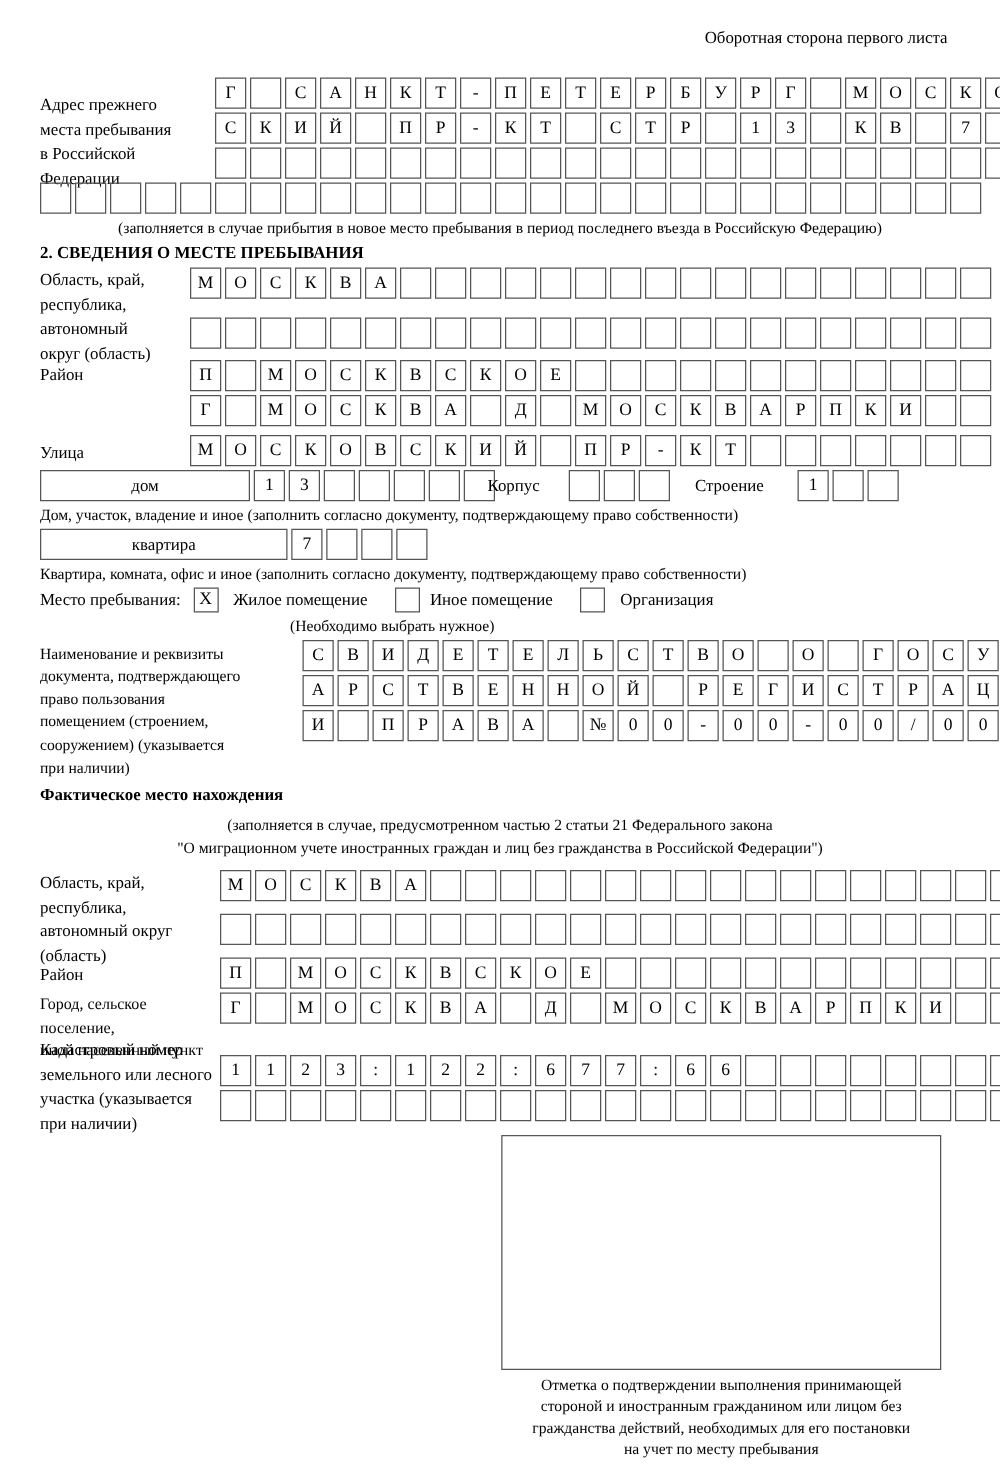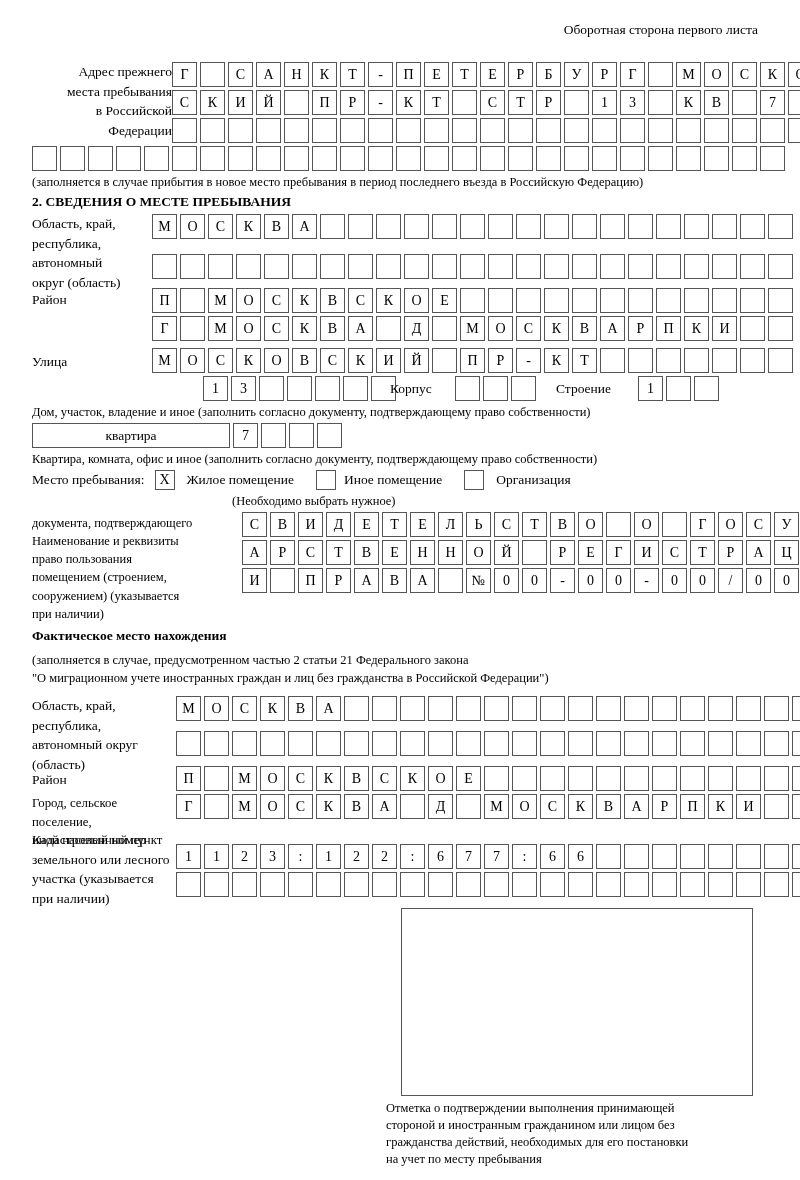--- a/index.html
+++ b/index.html
@@ -55,30 +55,30 @@
     line-height:18px;
     font-size:14px;
     vertical-align:middle;
   }
 
   .bigbox {
     border:1px solid #555;
     box-sizing:border-box;
   }
 
-  .note { font-size:12.5px; line-height:1.35; text-align:left; }
+  .note { font-size:12.5px; line-height:1.35; text-align:center; }
 </style>
 </head>
 <body>
 
 <div class="page">
 
   <div class="hdr-right">Оборотная сторона первого листа</div>
 
-  <div class="blk" style="left:32px; top:62px; width:140px;text-align:right;">
+  <div class="blk" style="left:32px; top:74px; width:140px;">
     <div class="lbl">Адрес прежнего</div>
     <div class="lbl">места пребывания</div>
     <div class="lbl">в Российской</div>
     <div class="lbl">Федерации</div>
   </div>
 
   <div class="blk cells" style="left:172px; top:62px;">
     <div class="cell">Г</div>
     <div class="cell"></div>
     <div class="cell">С</div>
@@ -325,20 +325,21 @@
     <div class="cell">Т</div>
     <div class="cell"></div>
     <div class="cell"></div>
     <div class="cell"></div>
     <div class="cell"></div>
     <div class="cell"></div>
     <div class="cell"></div>
     <div class="cell"></div>
   </div>
 
+  <div class="blk boxlabel" style="left:32px; top:376px; width:168px;">дом</div>
   <div class="blk cells" style="left:203px; top:376px;">
     <div class="cell">1</div>
     <div class="cell">3</div>
     <div class="cell"></div>
     <div class="cell"></div>
     <div class="cell"></div>
     <div class="cell"></div>
     <div class="cell"></div>
   </div>
   <div class="blk lbl" style="left:390px; top:379px;">Корпус</div>
@@ -369,22 +370,22 @@
     <span class="tinycheck" style="margin-left:6px;">X</span>
     <span class="lbl" style="margin-left:8px;">Жилое помещение</span>
     <span class="tinycheck" style="margin-left:18px;"></span>
     <span class="lbl" style="margin-left:4px;">Иное помещение</span>
     <span class="tinycheck" style="margin-left:18px;"></span>
     <span class="lbl" style="margin-left:8px;">Организация</span>
   </div>
   <div class="blk lbl small" style="left:232px; top:492px;">(Необходимо выбрать нужное)</div>
 
   <div class="blk" style="left:32px; top:514px; width:210px;">
+    <div class="lbl small">Наименование и реквизиты</div>
     <div class="lbl small">документа, подтверждающего</div>
-    <div class="lbl small">Наименование и реквизиты</div>
     <div class="lbl small">право пользования</div>
     <div class="lbl small">помещением (строением,</div>
     <div class="lbl small">сооружением) (указывается</div>
     <div class="lbl small">при наличии)</div>
   </div>
 
   <div class="blk cells" style="left:242px; top:512px;">
     <div class="cell">С</div>
     <div class="cell">В</div>
     <div class="cell">И</div>

